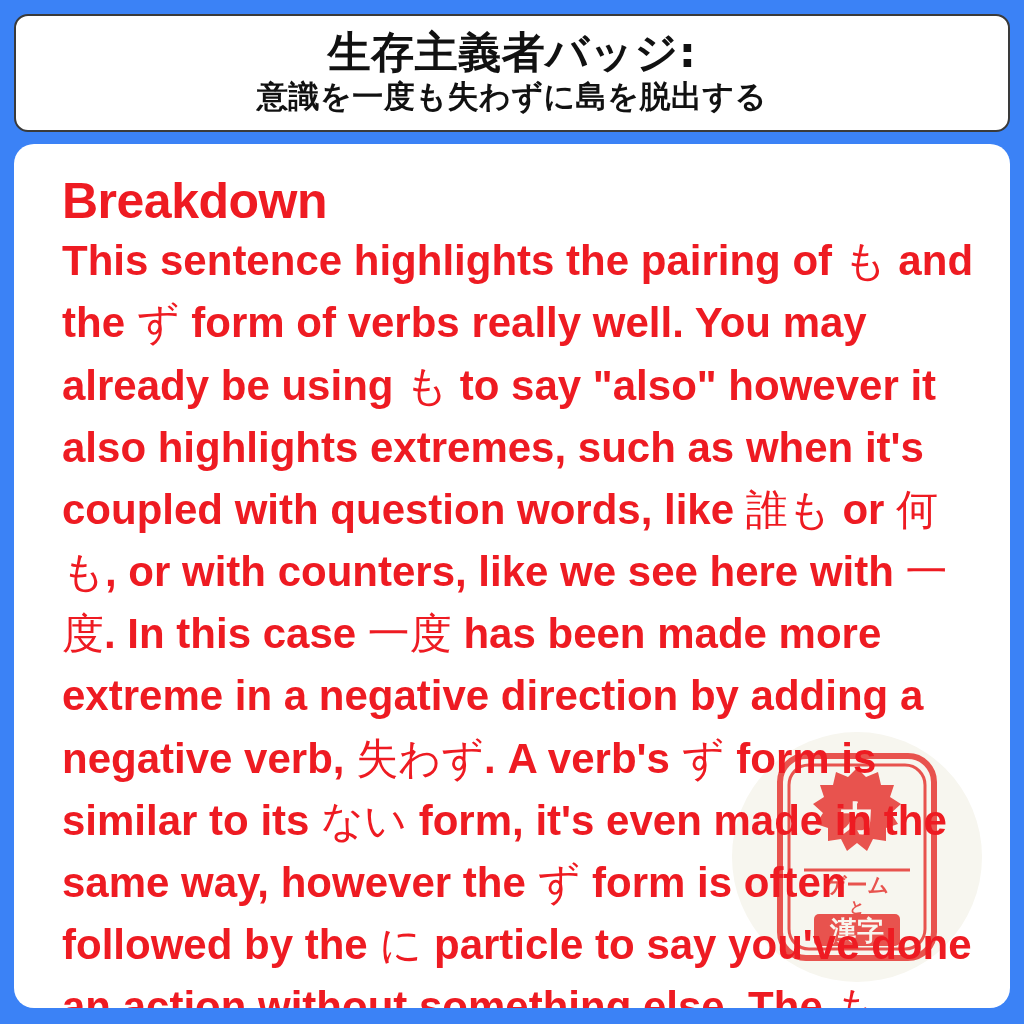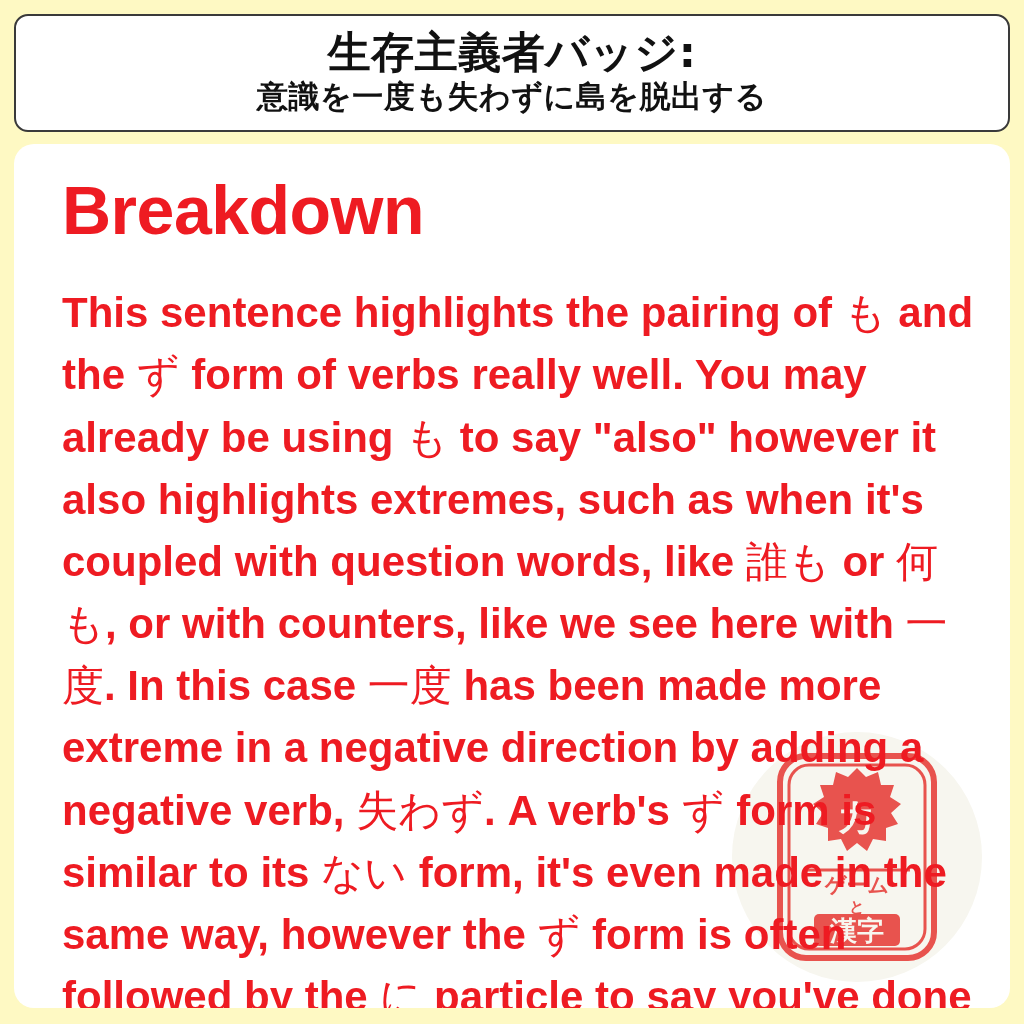--- a/index.html
+++ b/index.html
@@ -12,21 +12,21 @@
     background: #f3aec4;
     font-family: "DejaVu Sans", sans-serif;
     overflow: hidden;
   }
   .page {
     position: relative;
     width: 1024px;
     height: 1024px;
     box-sizing: border-box;
     padding: 14px 14px 16px 14px;
-    background: #fef9c3;
+    background: #3b82f6;
     display: flex;
     flex-direction: column;
   }
 
   
   .title-card {
     background: #ffffff;
     border: 2px solid #3a3a3a;
     border-radius: 14px;
     padding: 10px 18px 14px 18px;
@@ -54,23 +54,23 @@
     background: #ffffff;
     border-radius: 20px;
     box-sizing: border-box;
     padding: 26px 36px 20px 40px;
     overflow: hidden;
   }
   .heading {
     color: #ee1b22;
     font-family: "Liberation Sans", sans-serif;
     font-weight: 700;
-    font-size: 68px;
+    font-size: 50px;
     line-height: 1.0;
-    margin: 6px 0 38px 8px;
+    margin: 6px 0 4px 8px;
     letter-spacing: -0.5px;
   }
   .breakdown-text {
     color: #ee1b22;
     font-family: "Liberation Sans", sans-serif;
     font-weight: 600;
     font-size: 42px;
     line-height: 1.48;
     margin-left: 8px;
     max-width: 930px;

